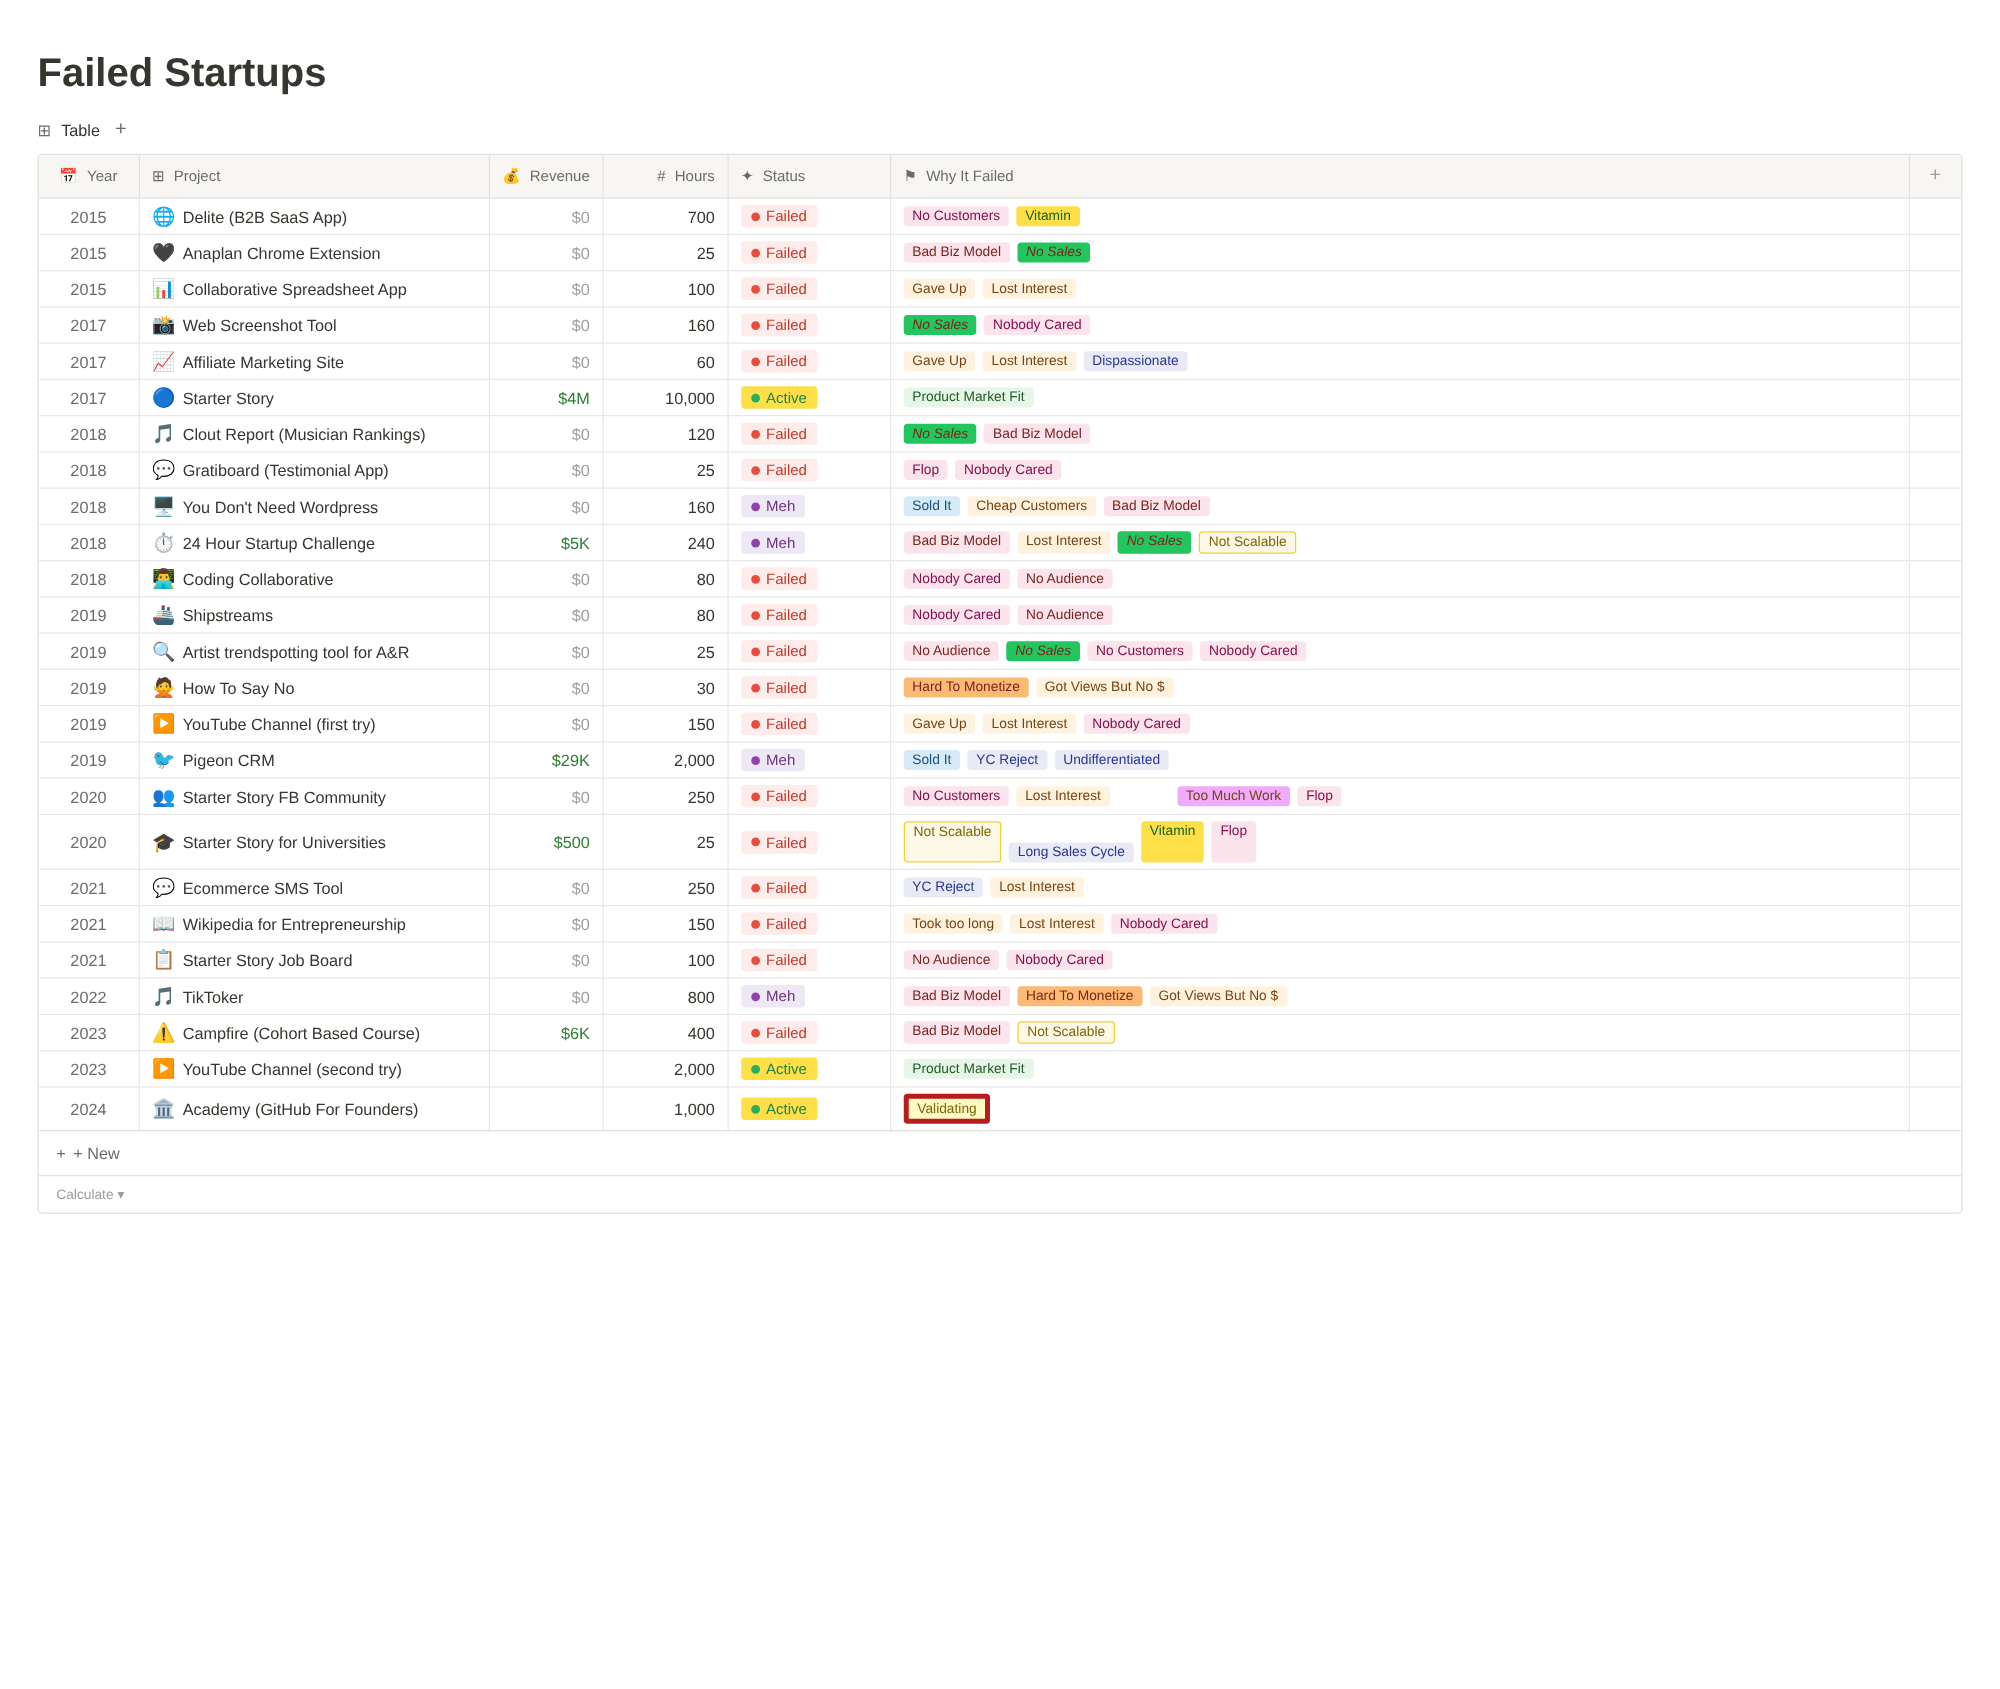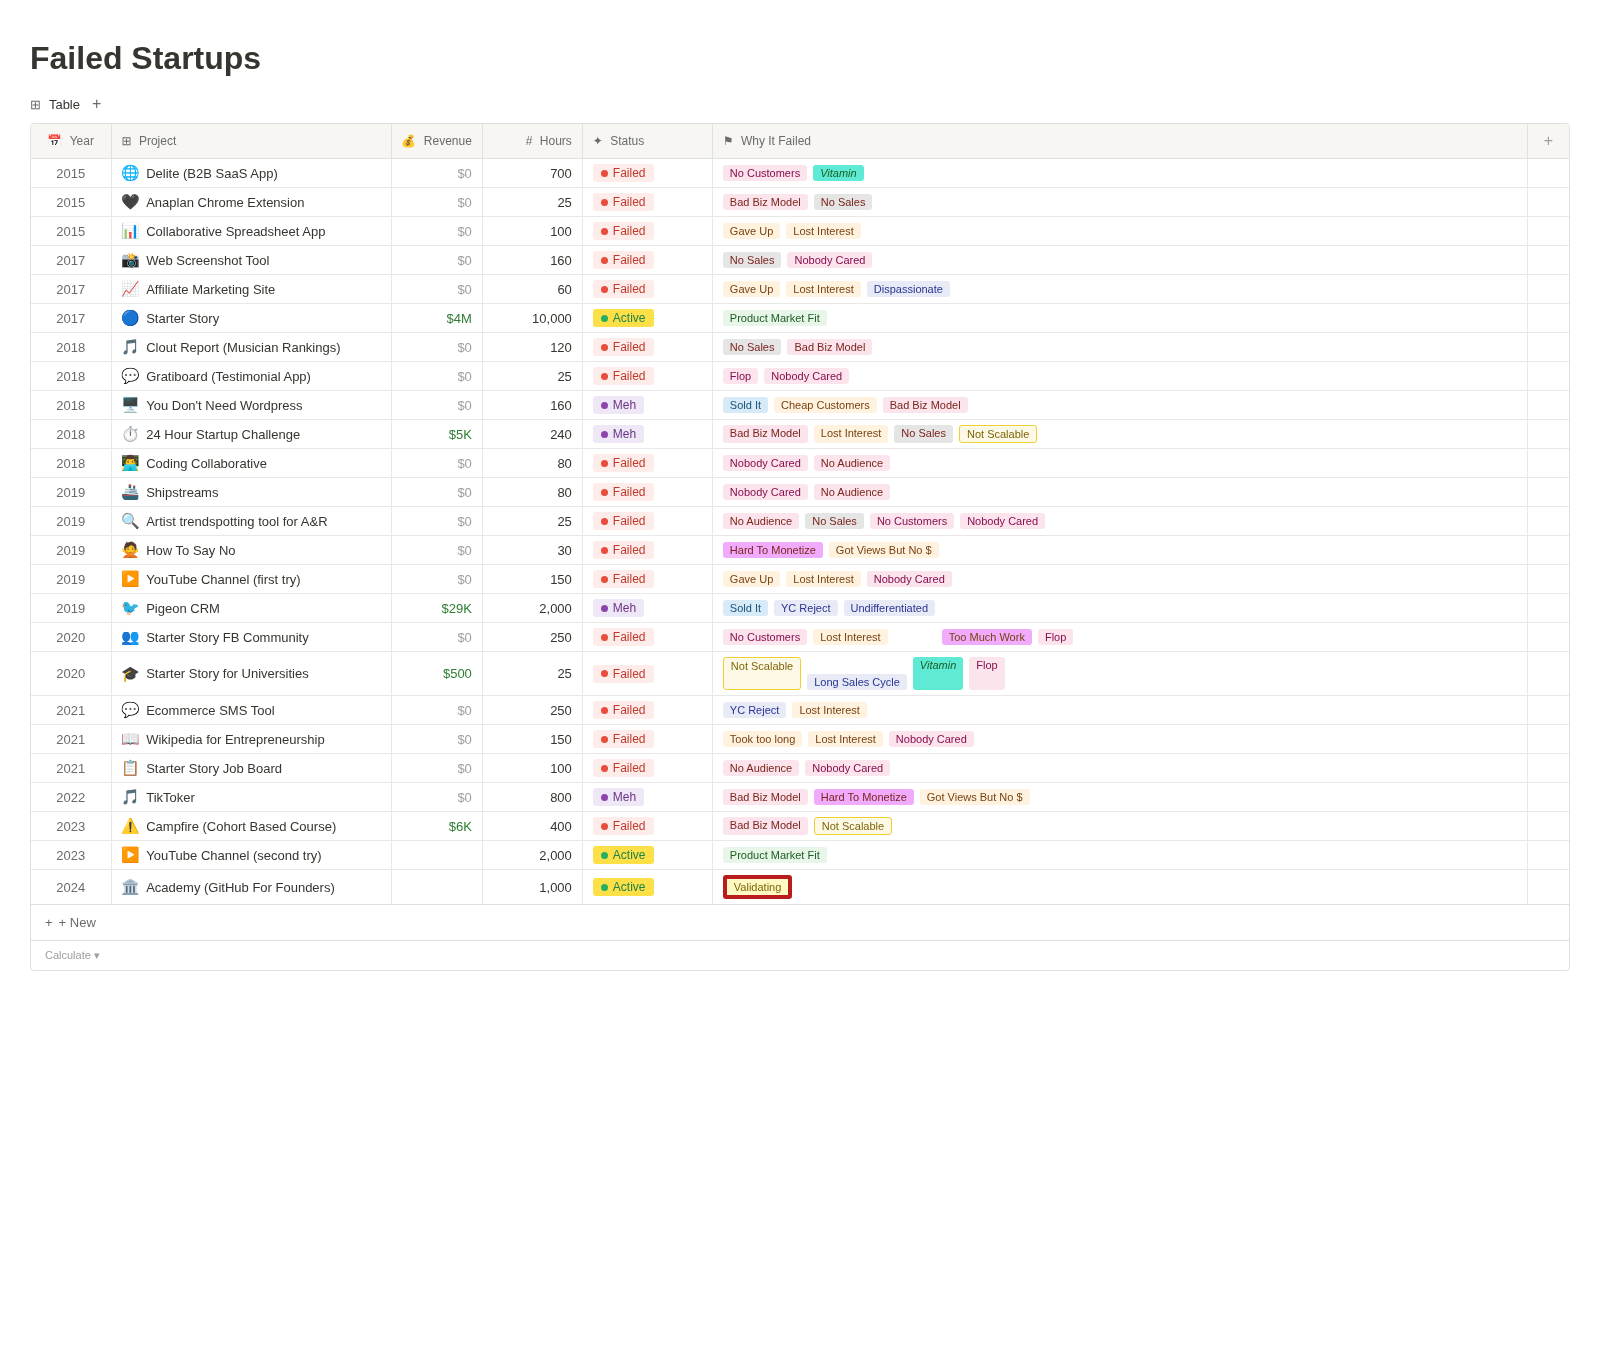--- a/index.html
+++ b/index.html
@@ -114,32 +114,32 @@
     .status-failed { background: #fdecea; color: #c0392b; }
     .dot-failed { background: #e74c3c; }
     .status-meh { background: #ede7f6; color: #6c3483; }
     .dot-meh { background: #8e44ad; }
     .status-active { background: #fde047; color: #1e8449; }
     .dot-active { background: #27ae60; }
     
     .b-sold { background: #d6eaf8; color: #1a5276; }
     .b-not-scalable { background: #fef9e7; color: #7d6608; border: 1px solid #f0d030; }
     .b-no-customers { background: #fce4ec; color: #880e4f; }
-    .b-vitamin { background: #5eead4; color: #1b5e20; font-style: italic; }
+    .b-vitamin { background: #fde047; color: #1b5e20; }
     .b-bad-biz { background: #fce4ec; color: #7b241c; }
-    .b-no-sales { background: #e5e5e5; color: #7b241c; }
+    .b-no-sales { background: #22c55e; color: #7b241c; font-style: italic; }
     .b-gave-up { background: #fff3e0; color: #784212; }
     .b-lost-interest { background: #fff3e0; color: #784212; }
     .b-dispassionate { background: #e8eaf6; color: #283593; }
     .b-nobody-cared { background: #fce4ec; color: #880e4f; }
     .b-product-market { background: #e8f5e9; color: #1b5e20; }
     .b-flop { background: #fce4ec; color: #880e4f; }
     .b-cheap-customers { background: #fff3e0; color: #784212; }
     .b-no-audience { background: #fce4ec; color: #7b241c; }
-    .b-hard-monetize { background: #f0abfc; color: #7b241c; }
+    .b-hard-monetize { background: #fdba74; color: #7b241c; }
     .b-got-views { background: #fff3e0; color: #784212; }
     .b-yc-reject { background: #e8eaf6; color: #283593; }
     .b-undiff { background: #e8eaf6; color: #283593; }
     .b-too-much-work { background: #f0abfc; color: #784212; margin-left: 48px; }
     .b-long-sales { background: #e8eaf6; color: #283593; margin-top: 17px; }
     .b-took-too-long { background: #fff3e0; color: #784212; }
     .b-validating { background: #fff9c4; color: #7d6608; border: 4px solid #b91c1c; }
     .revenue-zero { color: #9e9e9e; }
     .revenue-pos { color: #2e7d32; font-weight: 500; }
     .footer {

